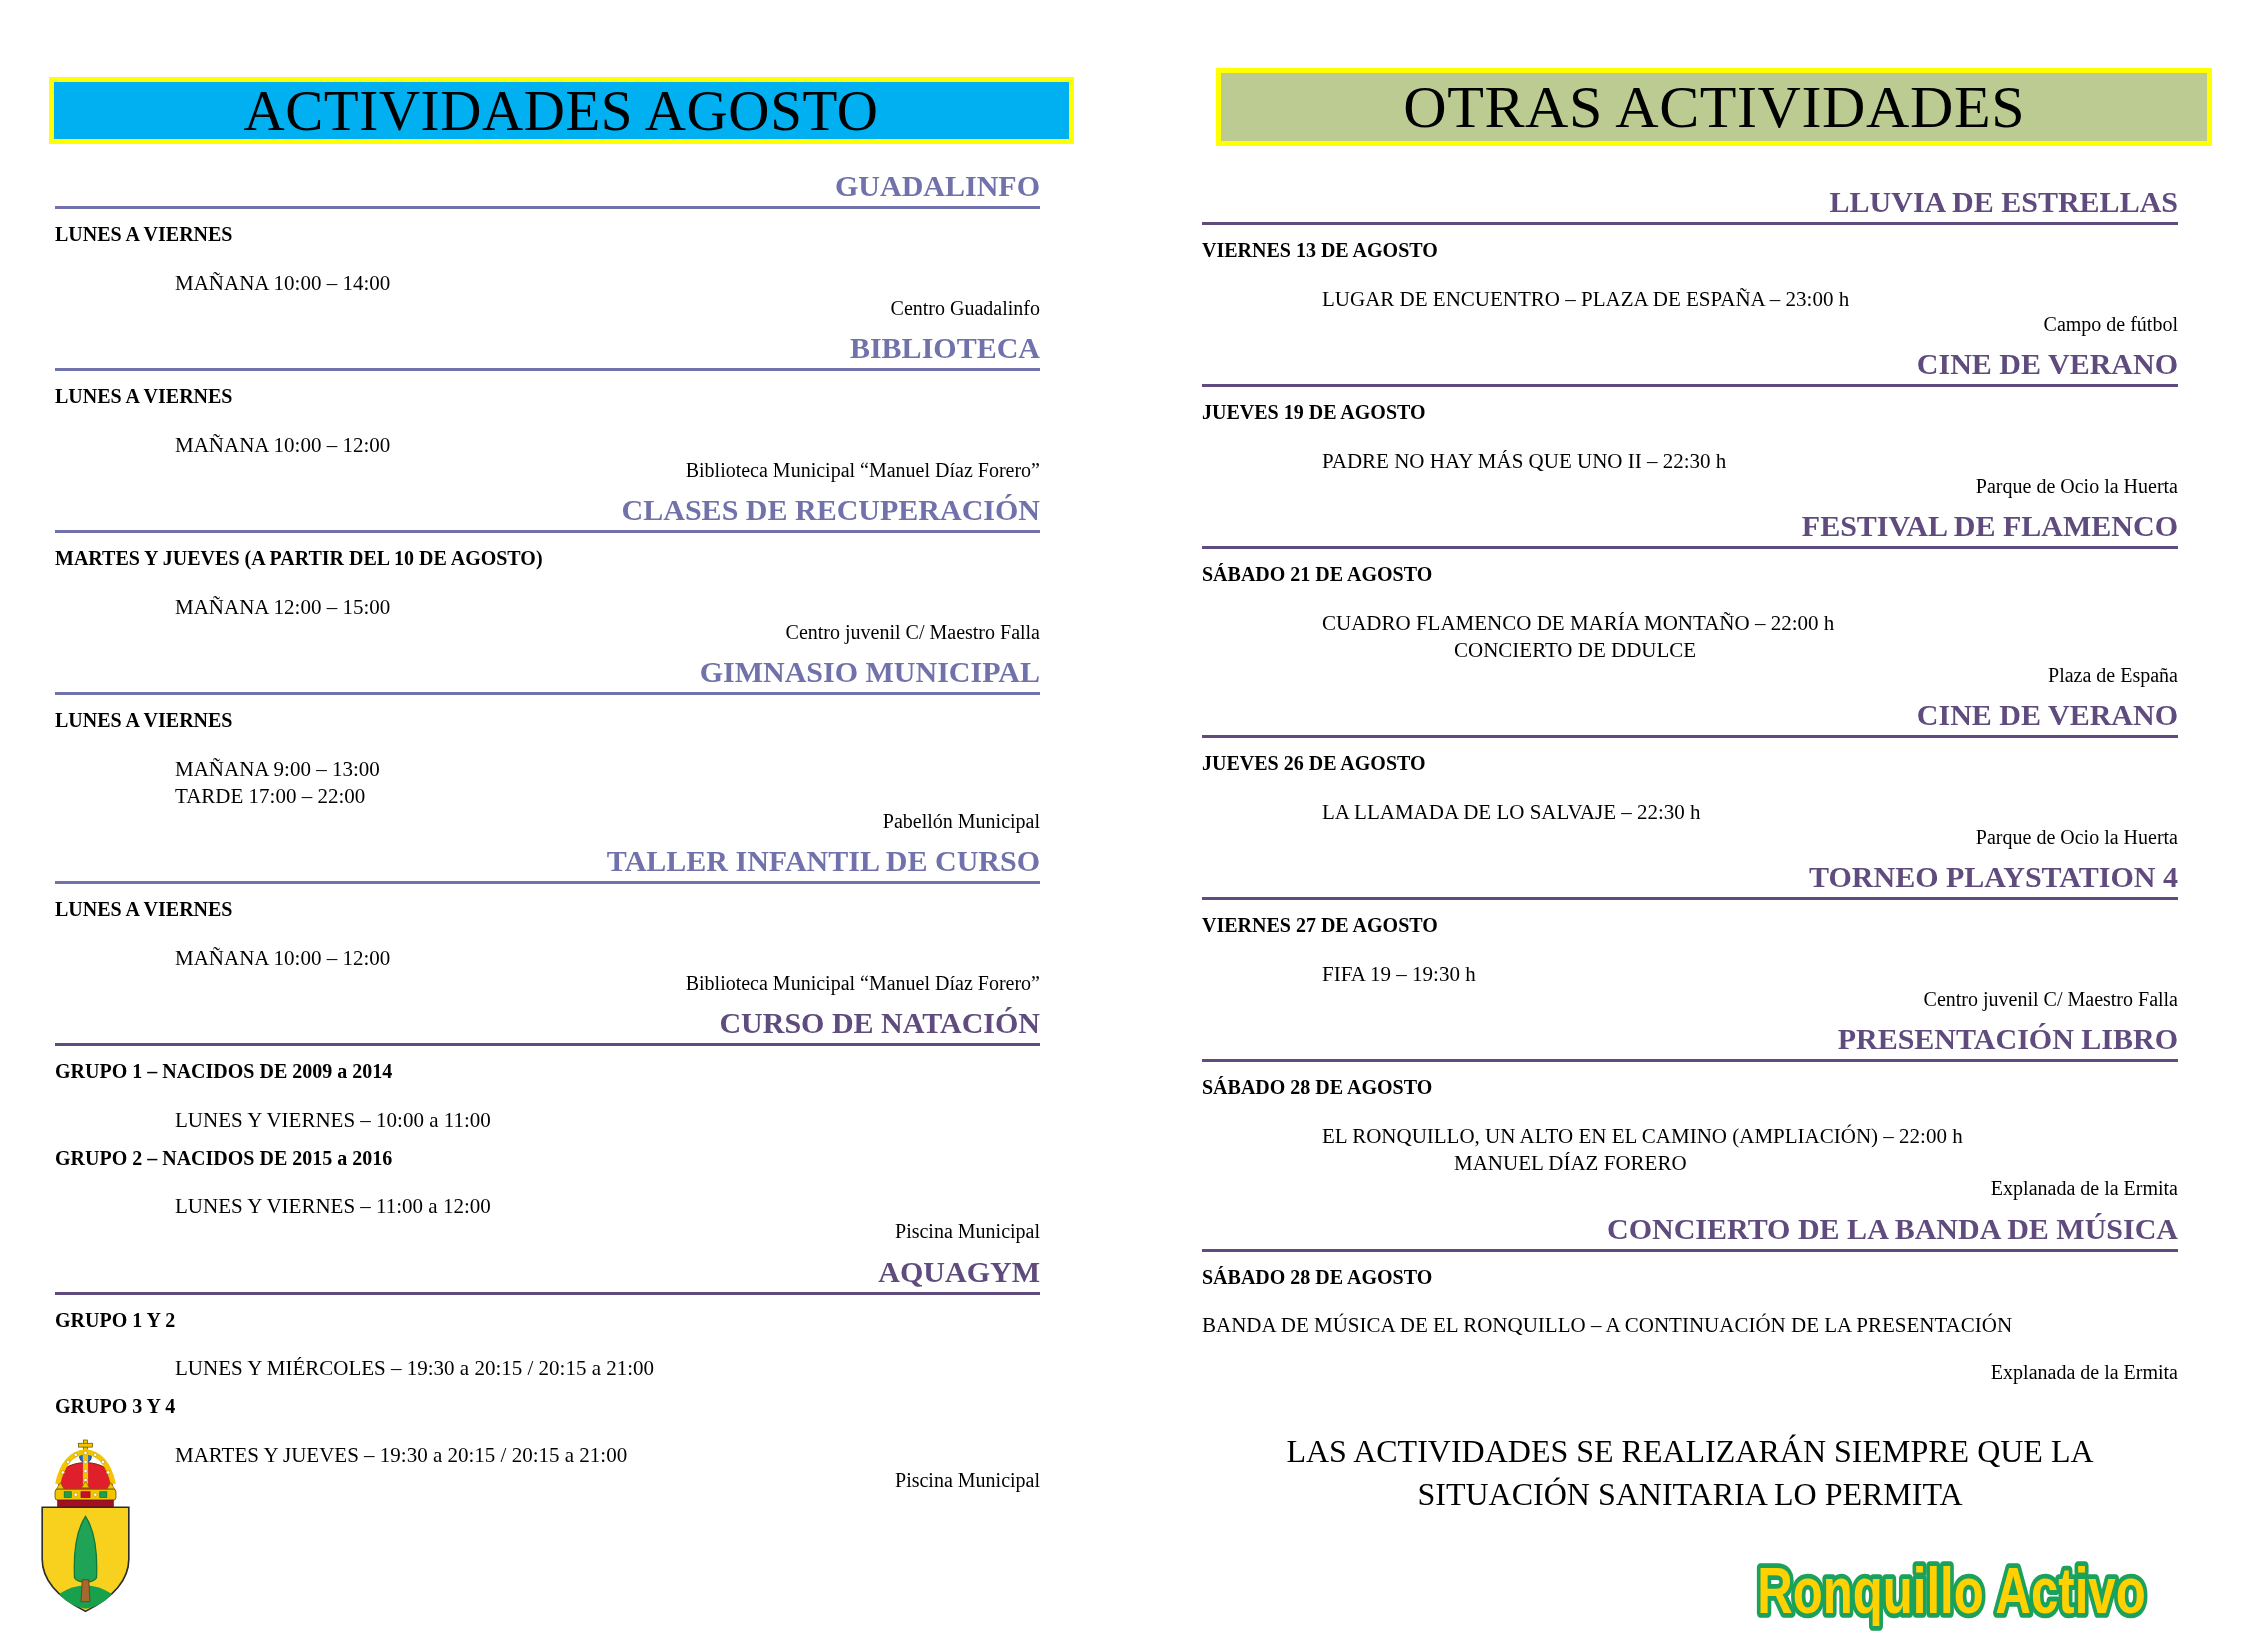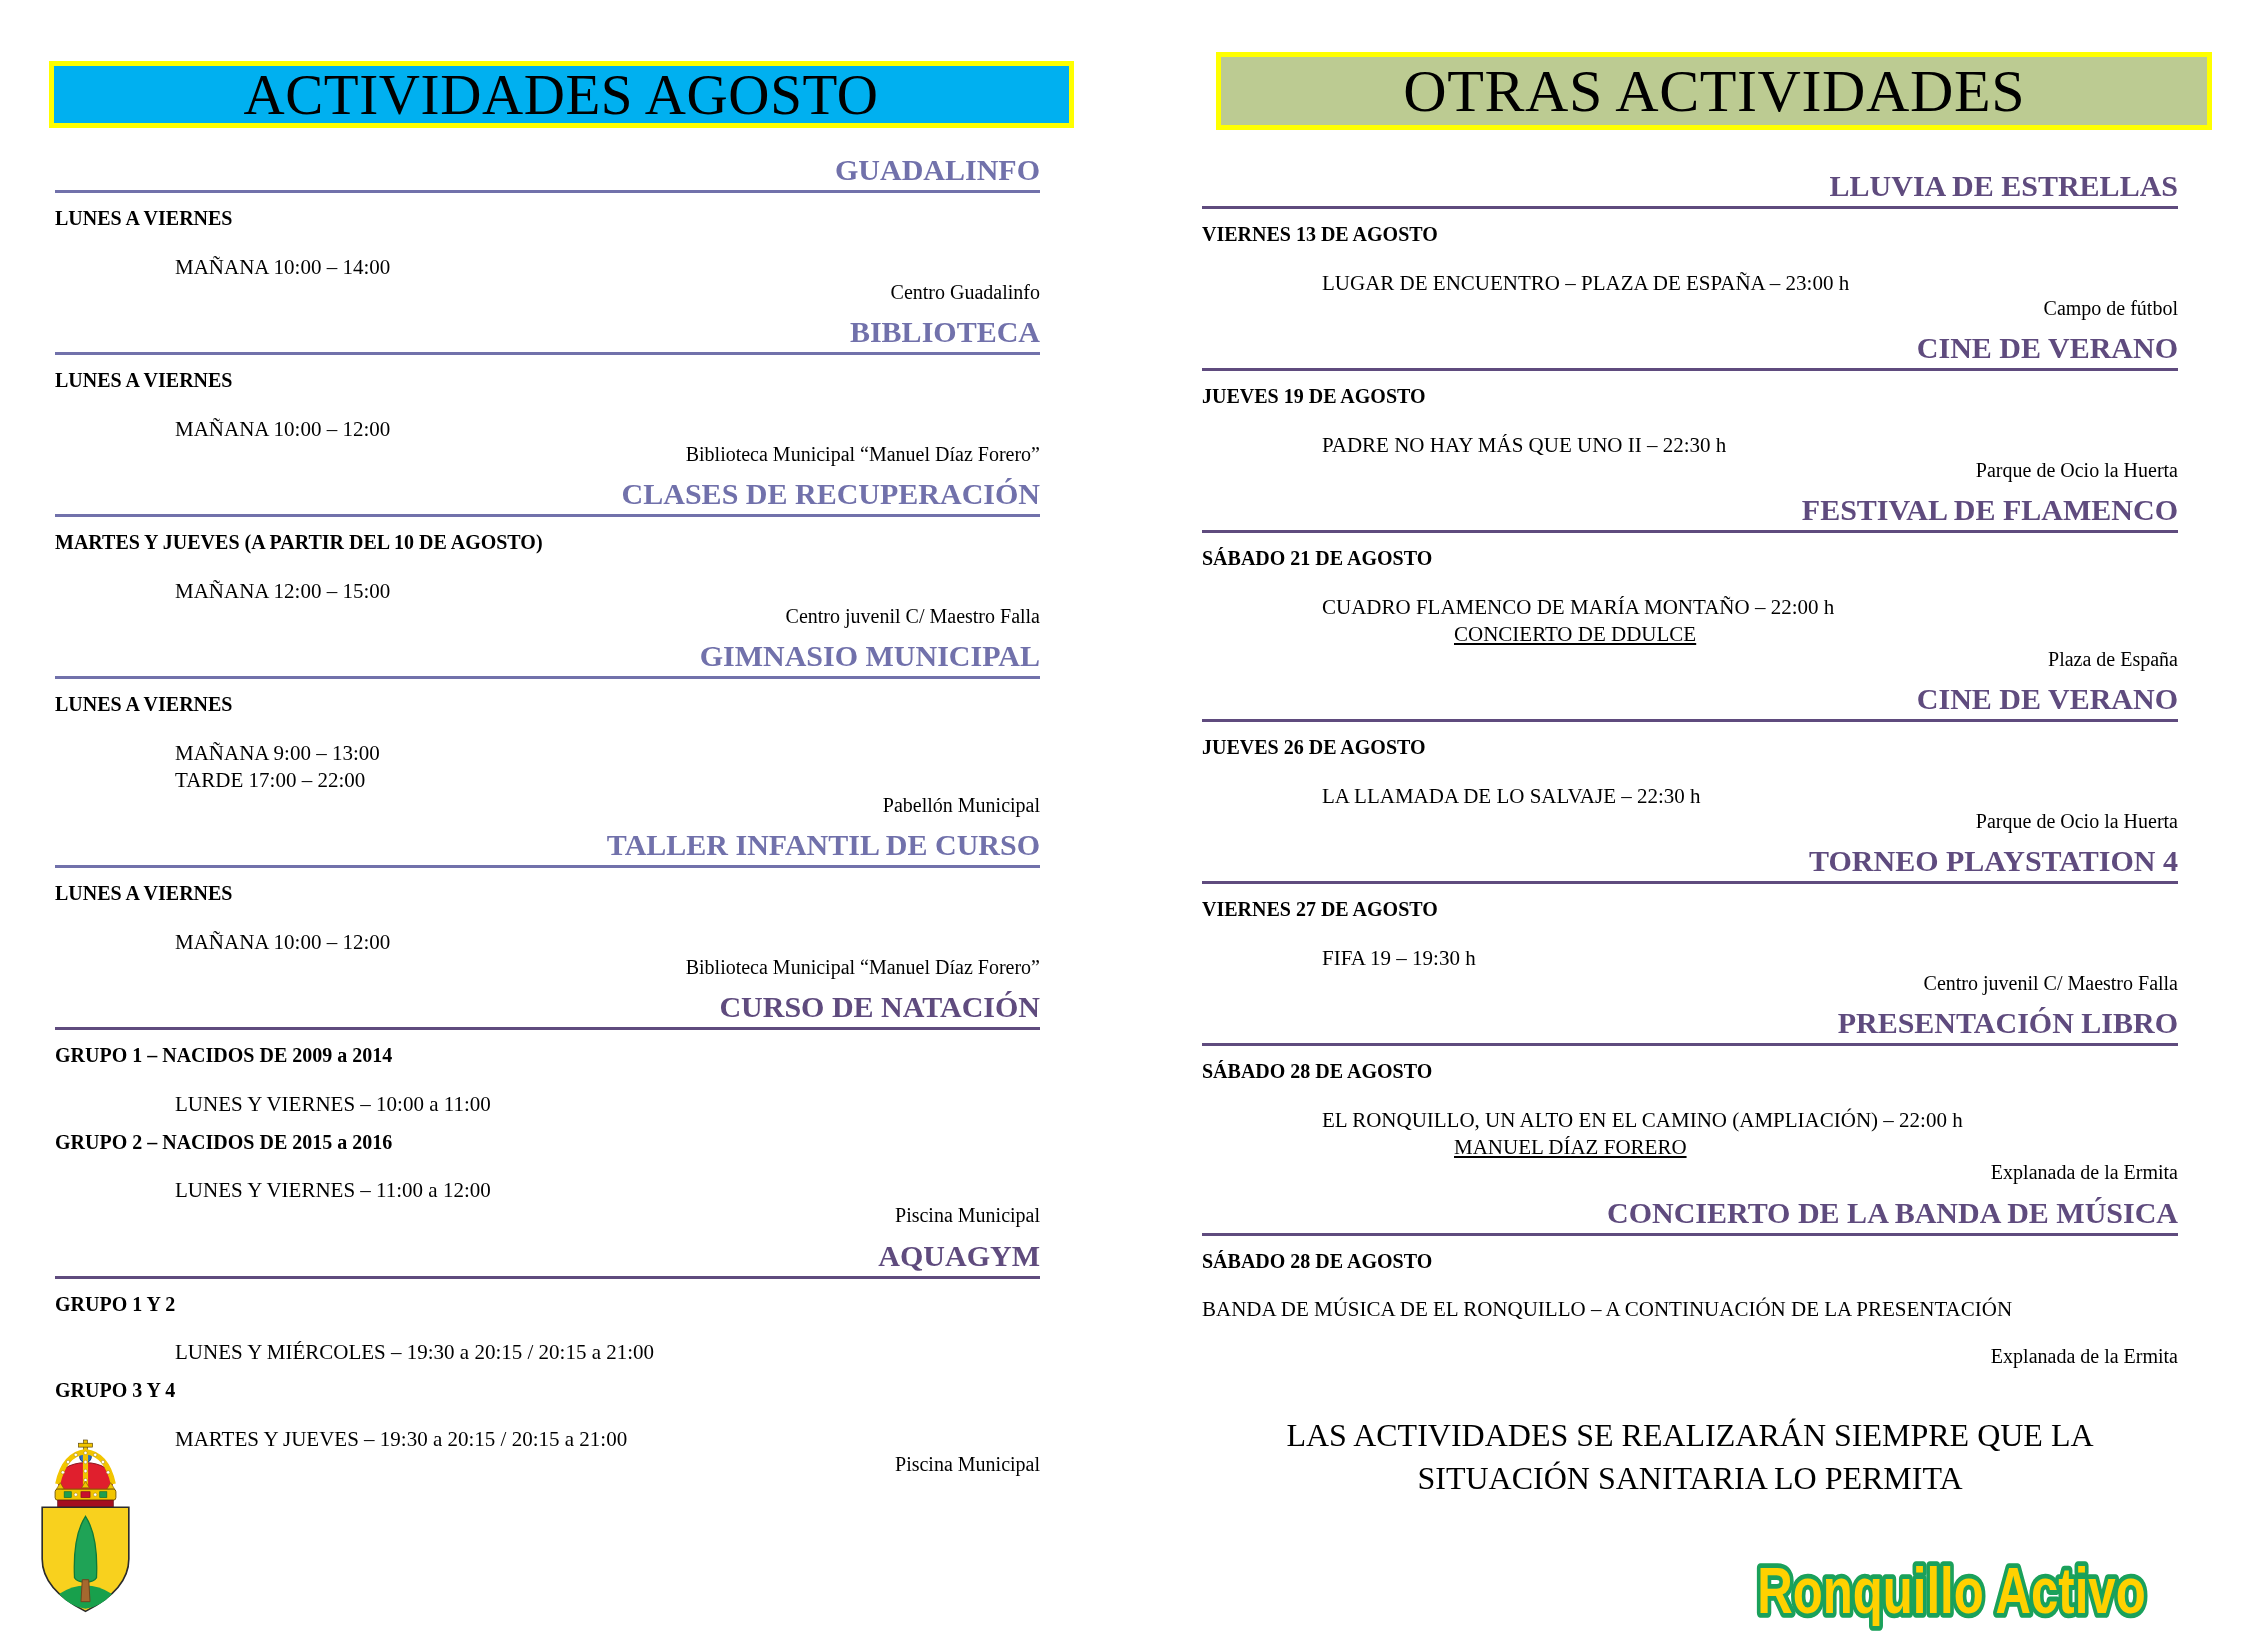--- a/index.html
+++ b/index.html
@@ -1,21 +1,21 @@
 <!DOCTYPE html>
 <html style="font-size:10.4px"><head>
 <meta charset="utf-8">
 <style>
   html,body { margin:0; padding:0; }
   body {
     width:2250px; height:1650px; position:relative; overflow:hidden;
     background:#ffffff; color:#000;
     font-family:"Liberation Serif", serif;
   }
-  .col { position:absolute; top:0; }
+  .col { position:absolute; top:16px; }
   .col-left  { left:55px;  width:985px; padding-top:61px; }
   .col-right { left:1202px; width:976px; padding-top:52px; }
 
   .hdr-box {
     box-sizing:border-box; border:5.2px solid #FFFF00;
     display:flex; align-items:center; justify-content:center;
     font-size:57px; letter-spacing:0.6px; white-space:nowrap;
   }
   .col-left .hdr-box  { margin-left:-6.5px; width:1025px; height:67px; background:#00B0F0; }
   .col-right .hdr-box { margin-left:14.2px;  width:996px; height:78px; background:#BCCB92; font-size:60px; }
@@ -27,21 +27,21 @@
   }
   .sec-head.first { margin-top:22px; }
   .col-right .sec-head.first { margin-top:36px; }
   .hue-blue   { color:#7171AB; border-color:#7171AB; }
   .hue-purple { color:#5F4B7E; border-color:#5F4B7E; }
 
   .label  { font-weight:bold; font-size:20px; line-height:24.6px; margin-top:13px; }
   .detail { font-size:21px; line-height:26px; margin-left:120px; margin-top:23px; white-space:nowrap; }
   .detail.tight { margin-top:1.3px; }
   .detail.full  { margin-left:0; }
-  .subcenter { font-size:21px; line-height:26px; margin-left:252px; margin-top:1.3px; white-space:nowrap;text-decoration:underline; }
+  .subcenter { font-size:21px; line-height:26px; margin-left:252px; margin-top:1.3px; white-space:nowrap; }
   .loc { font-size:20px; line-height:24.6px; text-align:right; margin-top:0; }
   .loc.spaced { margin-top:22px; }
 
   .note { margin-top:45px; text-align:center; font-size:32px; line-height:43px; }
 
   .emblem { position:absolute; left:37px; top:1438px; width:97px; height:176px; }
   .wordart { position:absolute; left:1738px; top:1545px; width:427px; height:91px; }
 </style>
 </head>
 <body>

